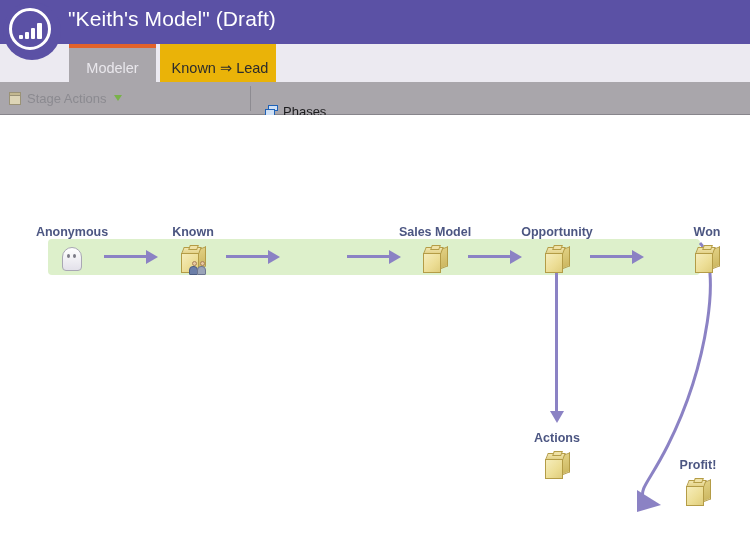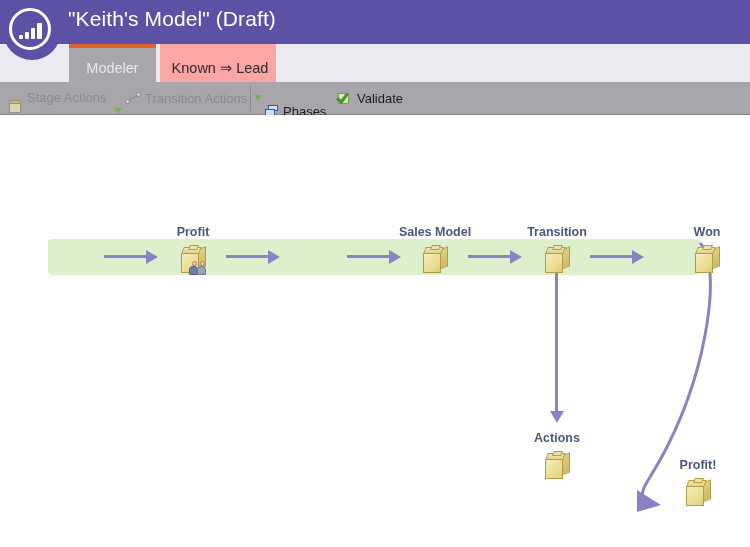--- a/index.html
+++ b/index.html
@@ -87,21 +87,21 @@
   .tab-modeler {
     left: 69px;
     width: 87px;
     background: #a9a6ab;
     color: #e9e7ec;
     border-top: 4px solid #e2622a;
   }
   .tab-known-lead {
     left: 160px;
     width: 120px;
-    background: #fca5a5;
+    background: #eab308;
     color: #2c2c2c;
     border-top: 4px solid transparent;
   }
   .tabstrip-fill {
     position: absolute;
     left: 276px; top: 0;
     width: 474px; height: 38px;
     background: #eceaf1;
   }
 
@@ -358,70 +358,62 @@
   </div>
 
   <div class="tabstrip">
     <div class="tab tab-modeler">Modeler</div>
     <div class="tab tab-known-lead">Known ⇒ Lead</div>
     <div class="tabstrip-fill"></div>
   </div>
 
   <div class="toolbar">
 
-    <div class="tb-item tb-disabled" style="left:8px;align-items:flex-end;">
+    <div class="tb-item tb-disabled" style="left:8px;">
       <span class="i-box dim">
         <span class="top"></span>
           <span class="body"></span>
       </span>
       <span class="tb-label">Stage Actions</span>
       <span class="tb-caret"></span>
     </div>
 
-    <div class="tb-item tb-disabled" style="left:125px;">
-      <span class="i-trans">
-        <span class="ln"></span>
-          <span class="d1"></span>
-          <span class="d2"></span>
-      </span>
-      <span class="tb-label">Transition Actions</span>
-      <span class="tb-caret"></span>
-    </div>
 
     <div class="tb-divider"></div>
 
     <div class="tb-item tb-enabled" style="left:264px;margin-top:13px;">
       <span class="i-phases">
         <span class="r1"></span>
           <span class="r2"></span>
       </span>
       <span class="tb-label">Phases</span>
     </div>
 
-    <div class="tb-item tb-enabled" style="left:338px;">
-      <span class="i-check">
-        <span class="sq"></span>
-          <span class="mk"></span>
-      </span>
-      <span class="tb-label">Validate</span>
-    </div>
   </div>
 
   <div class="canvas">
 
     <div class="greenband"></div>
 
     <svg class="curve-svg" viewBox="0 0 750 432">
       <path d="M 700 128 C 722 150, 708 250, 668 330 C 650 366, 640 372, 643 383" fill="none" stroke="#8b82c4" stroke-width="3"></path>
       <polygon points="637,375 661,390 637,397" fill="#8b82c4"></polygon>
     </svg>
 
+    <div class="node" style="left:17px; top:110px;">
+      <div class="node-label">Anonymous</div>
+      <div class="node-icon ghost">
+        <span class="bodyg"></span>
+          <span class="e1"></span>
+          <span class="e2"></span>
+      </div>
+    </div>
 
     <div class="node" style="left:138px; top:110px;">
-      <div class="node-label">Profit</div>
+      <div class="node-label">Known</div>
       <div class="node-icon box3d" style="position:relative;">
         <span class="front"></span>
           <span class="side"></span>
           <span class="lid"></span>
           <span class="flap"></span>
         <span class="people">
             <span class="p pa"></span>
             <span class="p pb"></span>
           </span>
       </div>
@@ -432,21 +424,21 @@
       <div class="node-label">Sales Model</div>
       <div class="node-icon box3d">
         <span class="front"></span>
           <span class="side"></span>
           <span class="lid"></span>
           <span class="flap"></span>
       </div>
     </div>
 
     <div class="node" style="left:502px; top:110px;">
-      <div class="node-label">Transition</div>
+      <div class="node-label">Opportunity</div>
       <div class="node-icon box3d">
         <span class="front"></span>
           <span class="side"></span>
           <span class="lid"></span>
           <span class="flap"></span>
       </div>
     </div>
 
     <div class="node" style="left:652px; top:110px;">
       <div class="node-label">Won</div>

